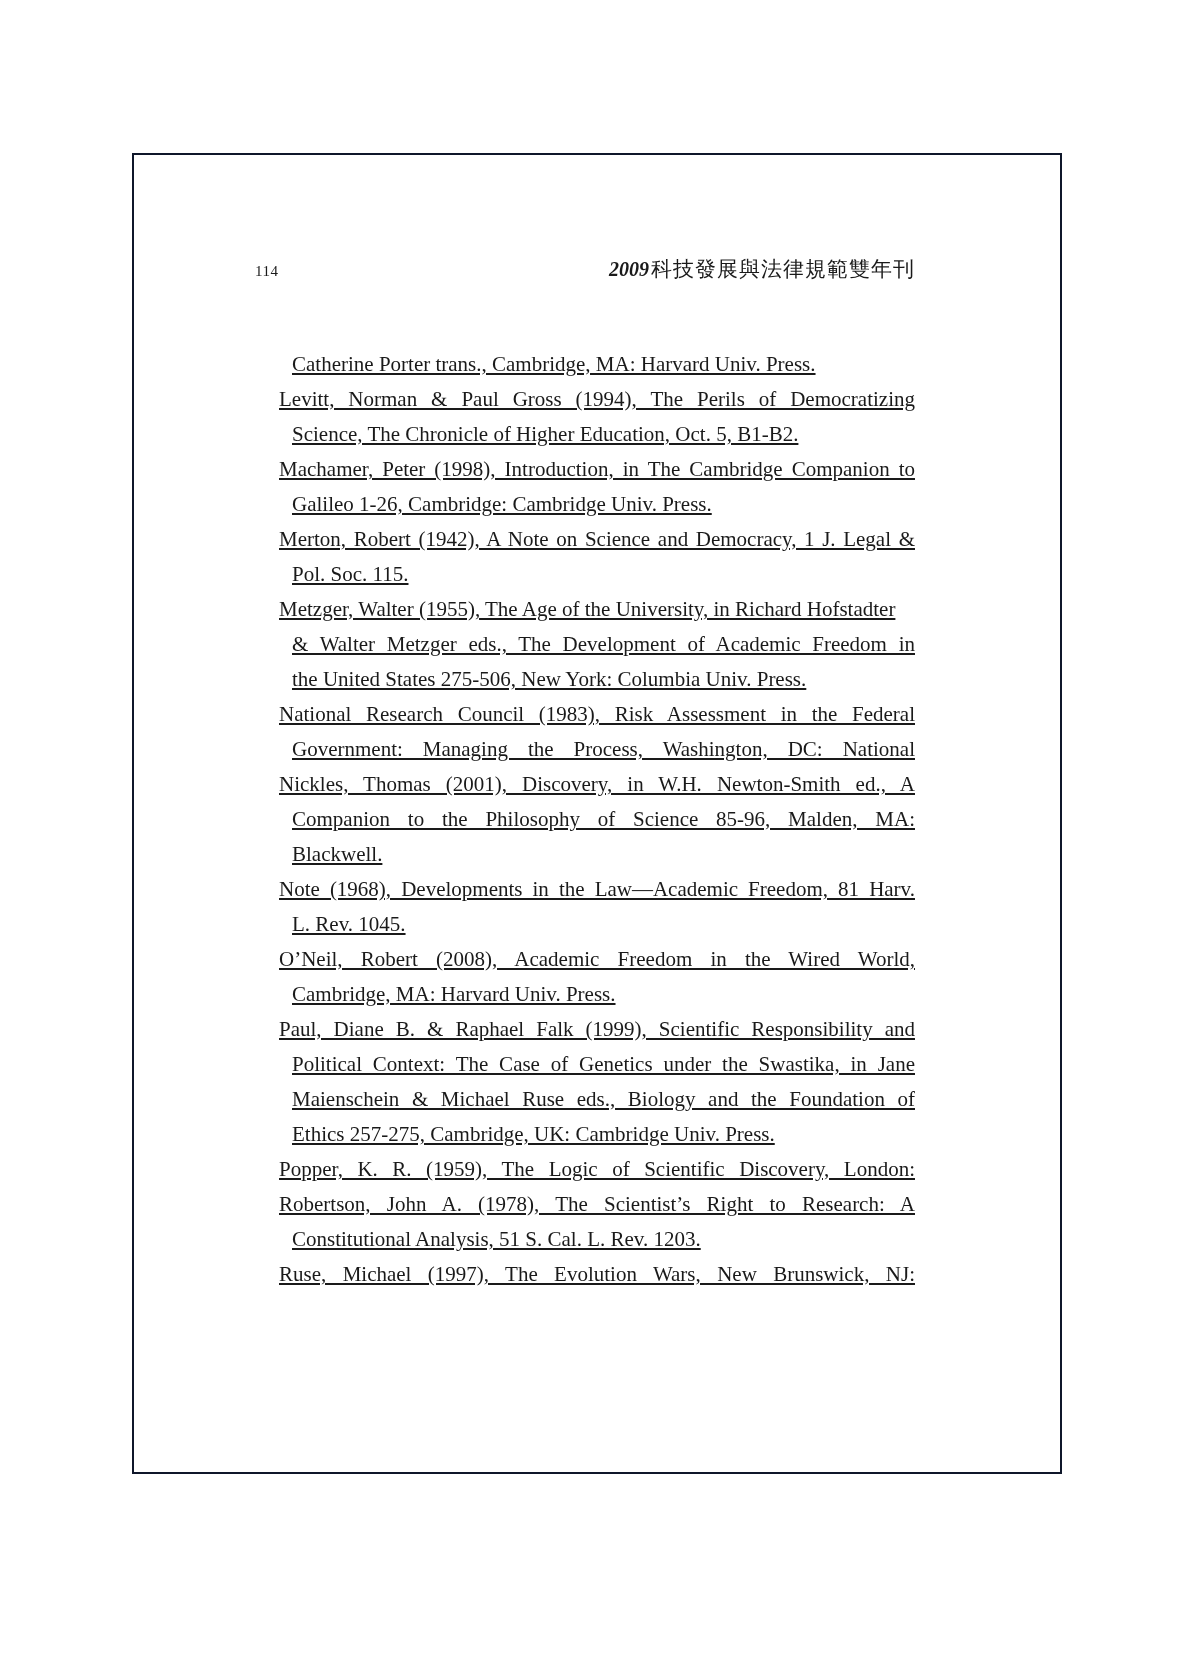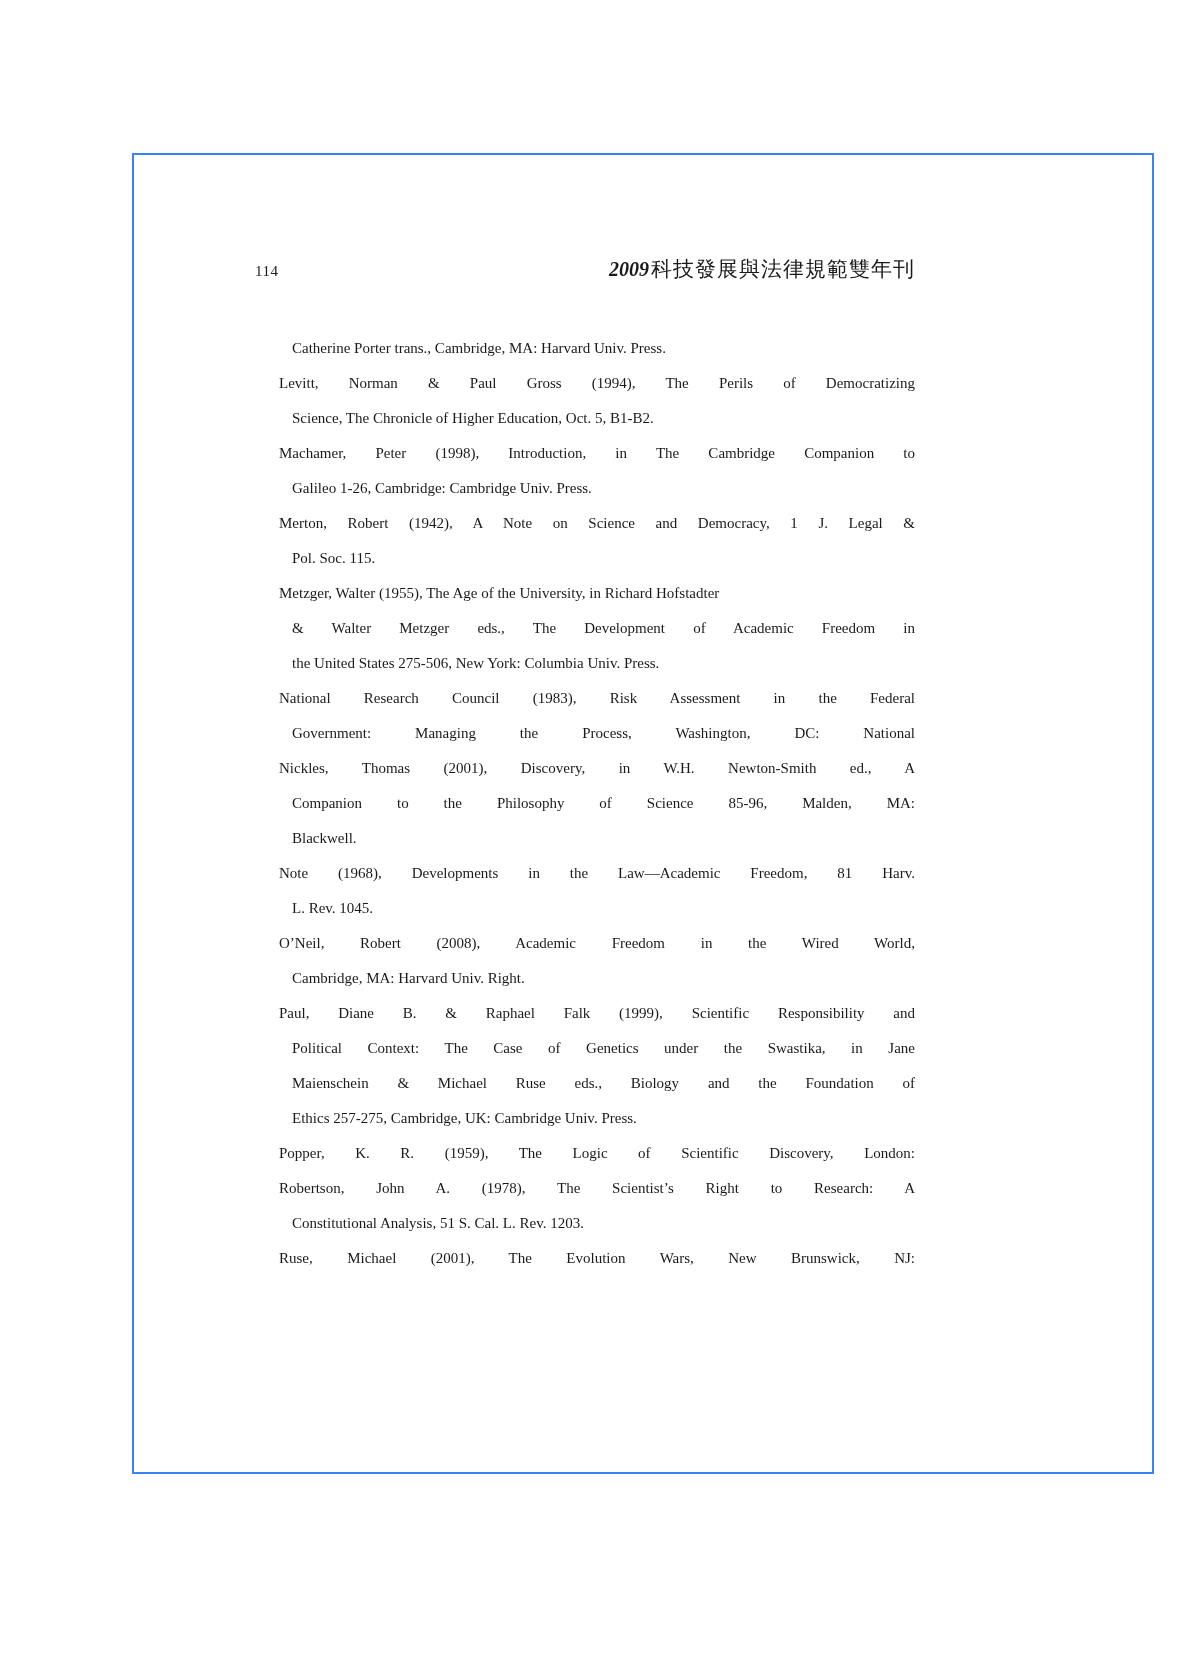--- a/index.html
+++ b/index.html
@@ -11,24 +11,24 @@
     position: relative;
     width: 1177px;
     height: 1664px;
     font-family: "Liberation Serif", "DejaVu Serif", serif;
     color: #1a1a1a;
   }
   .page-frame {
     position: absolute;
     left: 132px;
     top: 153px;
-    width: 1022px;
+    width: 930px;
     height: 1321px;
     box-sizing: border-box;
-    border: 2px solid #3b82f6;
+    border: 2px solid #0f172a;
     background: #ffffff;
   }
   .header-row {
     position: absolute;
     left: 121px;
     top: 100px;
     width: 660px;
     display: flex;
     justify-content: space-between;
     align-items: baseline;
@@ -46,24 +46,25 @@
     font-weight: bold;
     font-style: italic;
     font-size: 20px;
     letter-spacing: 0;
     margin-right: 2px;
     margin-top: 33px;
   }
   .refs {
     position: absolute;
     left: 121px;
-    top: 176px;
+    top: 192px;
     width: 660px;
-    font-size: 15px;
+    font-size: 21px;
     line-height: 35px;
+    text-decoration: underline;
   }
   .line {
     height: 35px;
     overflow: hidden;
     text-align: left;
     margin-left: 24px;
   }
   .line.indent {
     margin-left: 37px;
   }
@@ -96,24 +97,24 @@
       <div class="line indent j">&amp; Walter Metzger eds., The Development of Academic Freedom in</div>
       <div class="line indent">the United States 275-506, New York: Columbia Univ. Press.</div>
       <div class="line j">National Research Council (1983), Risk Assessment in the Federal</div>
       <div class="line indent j">Government: Managing the Process, Washington, DC: National</div>
       <div class="line j">Nickles, Thomas (2001), Discovery, in W.H. Newton-Smith ed., A</div>
       <div class="line indent j">Companion to the Philosophy of Science 85-96, Malden, MA:</div>
       <div class="line indent">Blackwell.</div>
       <div class="line j">Note (1968), Developments in the Law—Academic Freedom, 81 Harv.</div>
       <div class="line indent">L. Rev. 1045.</div>
       <div class="line j">O’Neil, Robert (2008), Academic Freedom in the Wired World,</div>
-      <div class="line indent">Cambridge, MA: Harvard Univ. Right.</div>
+      <div class="line indent">Cambridge, MA: Harvard Univ. Press.</div>
       <div class="line j">Paul, Diane B. &amp; Raphael Falk (1999), Scientific Responsibility and</div>
       <div class="line indent j">Political Context: The Case of Genetics under the Swastika, in Jane</div>
       <div class="line indent j">Maienschein &amp; Michael Ruse eds., Biology and the Foundation of</div>
       <div class="line indent">Ethics 257-275, Cambridge, UK: Cambridge Univ. Press.</div>
       <div class="line j">Popper, K. R. (1959), The Logic of Scientific Discovery, London:</div>
       <div class="line j">Robertson, John A. (1978), The Scientist’s Right to Research: A</div>
       <div class="line indent">Constitutional Analysis, 51 S. Cal. L. Rev. 1203.</div>
-      <div class="line j">Ruse, Michael (2001), The Evolution Wars, New Brunswick, NJ:</div>
+      <div class="line j">Ruse, Michael (1997), The Evolution Wars, New Brunswick, NJ:</div>
     </div>
 
 </div>
 
 </body></html>

